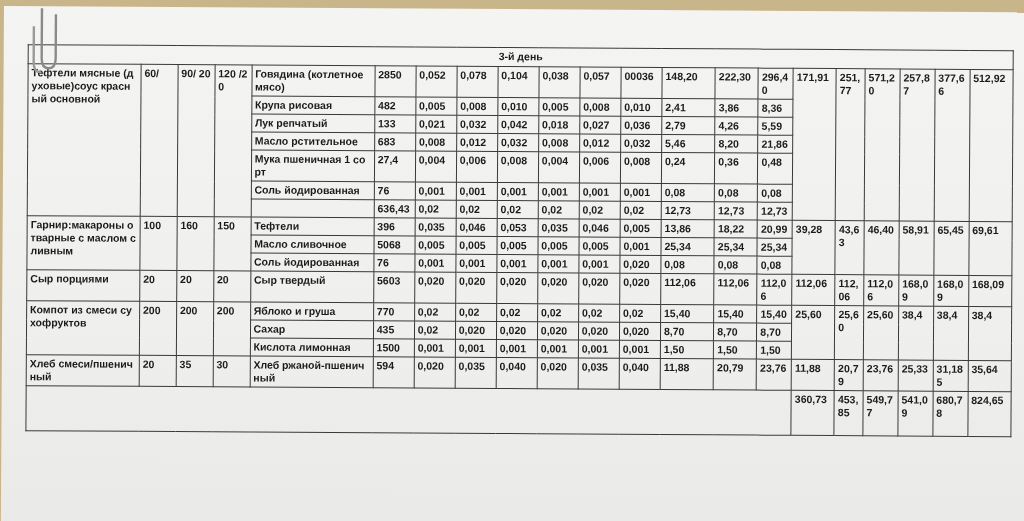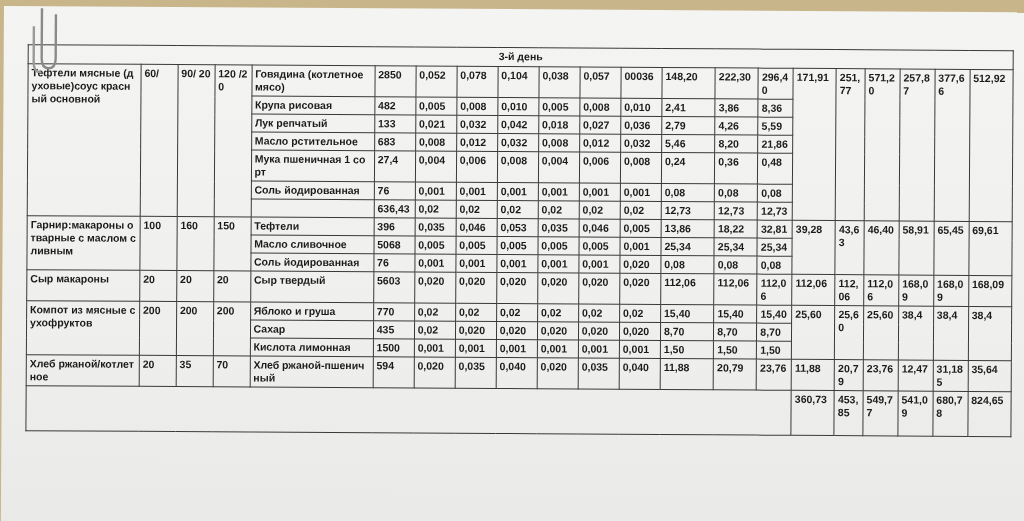--- a/index.html
+++ b/index.html
@@ -185,21 +185,21 @@
           <td class="ingr">Тефтели</td>
           <td>396</td>
           <td>0,035</td>
           <td>0,046</td>
           <td>0,053</td>
           <td>0,035</td>
           <td>0,046</td>
           <td>0,005</td>
           <td>13,86</td>
           <td>18,22</td>
-          <td>32,81</td>
+          <td>20,99</td>
           <td rowspan="3">39,28</td>
           <td rowspan="3">43,63</td>
           <td rowspan="3">46,40</td>
           <td rowspan="3">58,91</td>
           <td rowspan="3">65,45</td>
           <td rowspan="3">69,61</td>
         </tr>
         <tr>
           <td class="ingr">Масло сливочное</td>
           <td>5068</td>
@@ -220,21 +220,21 @@
           <td>0,001</td>
           <td>0,001</td>
           <td>0,001</td>
           <td>0,001</td>
           <td>0,020</td>
           <td>0,08</td>
           <td>0,08</td>
           <td>0,08</td>
         </tr>
         <tr>
-          <td class="dish" rowspan="1">Сыр макароны</td>
+          <td class="dish" rowspan="1">Сыр порциями</td>
           <td rowspan="1">20</td>
           <td rowspan="1">20</td>
           <td rowspan="1">20</td>
           <td class="ingr">Сыр твердый</td>
           <td>5603</td>
           <td>0,020</td>
           <td>0,020</td>
           <td>0,020</td>
           <td>0,020</td>
           <td>0,020</td>
@@ -243,21 +243,21 @@
           <td>112,06</td>
           <td>112,06</td>
           <td rowspan="1">112,06</td>
           <td rowspan="1">112,06</td>
           <td rowspan="1">112,06</td>
           <td rowspan="1">168,09</td>
           <td rowspan="1">168,09</td>
           <td rowspan="1">168,09</td>
         </tr>
         <tr>
-          <td class="dish" rowspan="3">Компот из мясные сухофруктов</td>
+          <td class="dish" rowspan="3">Компот из смеси сухофруктов</td>
           <td rowspan="3">200</td>
           <td rowspan="3">200</td>
           <td rowspan="3">200</td>
           <td class="ingr">Яблоко и груша</td>
           <td>770</td>
           <td>0,02</td>
           <td>0,02</td>
           <td>0,02</td>
           <td>0,02</td>
           <td>0,02</td>
@@ -292,39 +292,39 @@
           <td>0,001</td>
           <td>0,001</td>
           <td>0,001</td>
           <td>0,001</td>
           <td>0,001</td>
           <td>1,50</td>
           <td>1,50</td>
           <td>1,50</td>
         </tr>
         <tr>
-          <td class="dish" rowspan="1">Хлеб ржаной/котлетное</td>
+          <td class="dish" rowspan="1">Хлеб смеси/пшеничный</td>
           <td rowspan="1">20</td>
           <td rowspan="1">35</td>
-          <td rowspan="1">70</td>
+          <td rowspan="1">30</td>
           <td class="ingr">Хлеб ржаной-пшеничный</td>
           <td>594</td>
           <td>0,020</td>
           <td>0,035</td>
           <td>0,040</td>
           <td>0,020</td>
           <td>0,035</td>
           <td>0,040</td>
           <td>11,88</td>
           <td>20,79</td>
           <td>23,76</td>
           <td rowspan="1">11,88</td>
           <td rowspan="1">20,79</td>
           <td rowspan="1">23,76</td>
-          <td rowspan="1">12,47</td>
+          <td rowspan="1">25,33</td>
           <td rowspan="1">31,185</td>
           <td rowspan="1">35,64</td>
         </tr>
         <tr>
           <td colspan="15" class="total-row"></td>
           <td>360,73</td>
           <td>453,85</td>
           <td>549,77</td>
           <td>541,09</td>
           <td>680,78</td>

